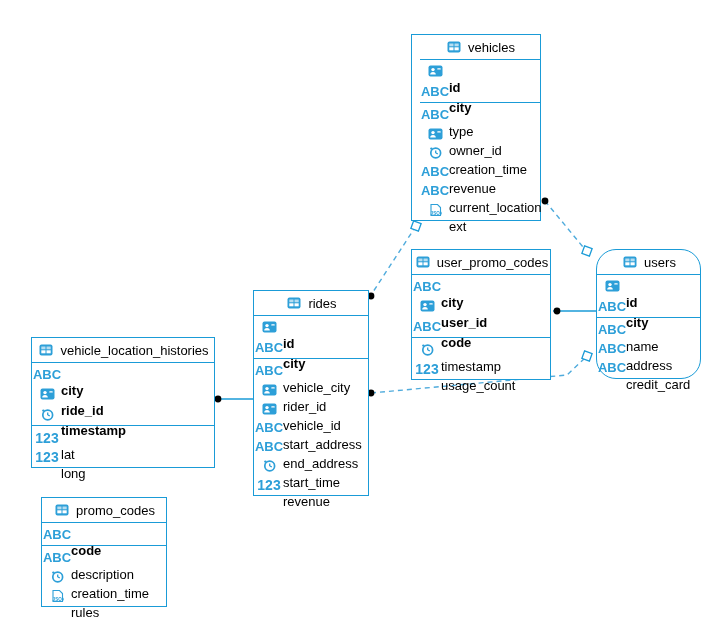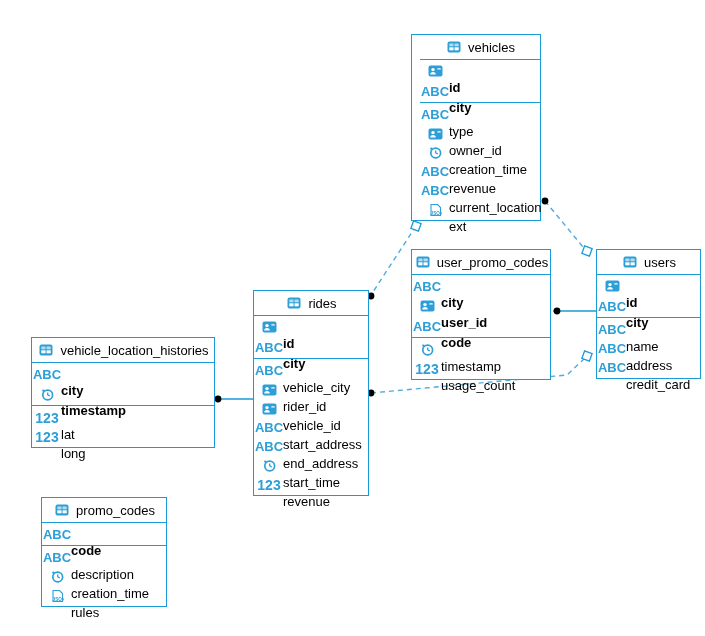--- a/index.html
+++ b/index.html
@@ -200,21 +200,21 @@
           <span class="col-label">timestamp</span>
         </div>
         <div class="er-row">
           <span class="type-icon">
             <span class="txt-icon num-icon">123</span>
           </span>
           <span class="col-label">usage_count</span>
         </div>
       </div>
     </div>
-    <div class="er-table" style="left: 596px; top: 249px; width: 105px;">
+    <div class="er-table" style="left: 596px; top: 249px; width: 105px; border-radius: 20px;">
       <div class="er-header">
         <span class="type-icon">
           <svg width="14" height="12" viewBox="0 0 14 12">
             <rect x="0.5" y="0.5" width="13" height="11" rx="2" fill="#2d9fd8"></rect>
             <rect x="2.3" y="2.5" width="4.2" height="2.8" fill="#fff" opacity="0.65"></rect>
             <rect x="7.5" y="2.5" width="4.2" height="2.8" fill="#fff" opacity="0.65"></rect>
             <rect x="2.3" y="6.3" width="4.2" height="3" fill="#fff"></rect>
             <rect x="7.5" y="6.3" width="4.2" height="3" fill="#fff"></rect>
           </svg>
         </span>
@@ -367,20 +367,31 @@
       </div>
       <div class="er-keys">
         <div class="er-row key">
           <span class="type-icon">
             <span class="txt-icon">ABC</span>
           </span>
           <span class="col-label">city</span>
         </div>
         <div class="er-row key">
           <span class="type-icon">
+            <svg width="15" height="12" viewBox="0 0 15 12">
+              <rect x="0.5" y="0.5" width="14" height="11" rx="2" fill="#2d9fd8"></rect>
+              <circle cx="5" cy="4.6" r="1.7" fill="#fff"></circle>
+              <path d="M2.2 9.6 Q2.2 6.9 5 6.9 Q7.8 6.9 7.8 9.6 Z" fill="#fff"></path>
+              <rect x="9.2" y="3.2" width="3.6" height="1.4" rx="0.7" fill="#fff"></rect>
+            </svg>
+          </span>
+          <span class="col-label">ride_id</span>
+        </div>
+        <div class="er-row key">
+          <span class="type-icon">
             <svg width="13" height="13" viewBox="0 0 13 13">
               <circle cx="6.7" cy="7" r="4.9" fill="none" stroke="#2d9fd8" stroke-width="1.7"></circle>
               <circle cx="2.4" cy="2.6" r="1.2" fill="#2d9fd8"></circle>
               <line x1="6.7" y1="7" x2="6.7" y2="4.4" stroke="#2d9fd8" stroke-width="1.3"></line>
               <line x1="6.7" y1="7" x2="8.8" y2="7.9" stroke="#2d9fd8" stroke-width="1.3"></line>
             </svg>
           </span>
           <span class="col-label">timestamp</span>
         </div>
       </div>

